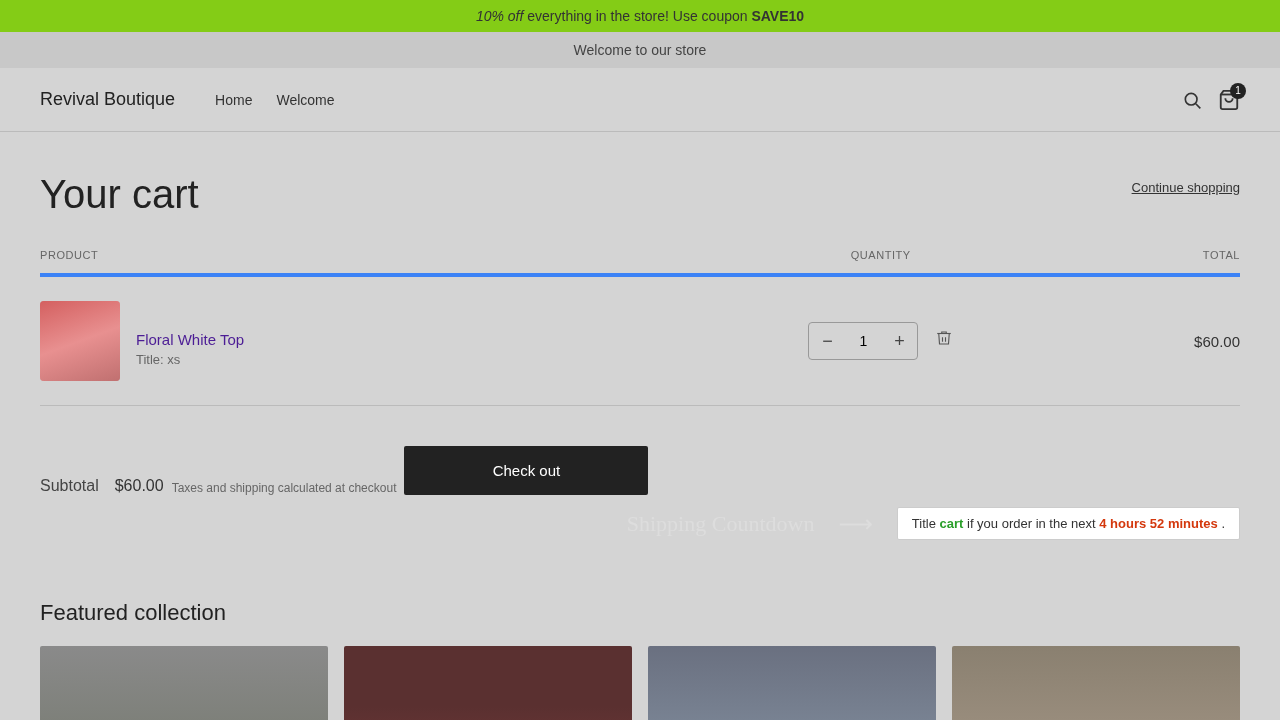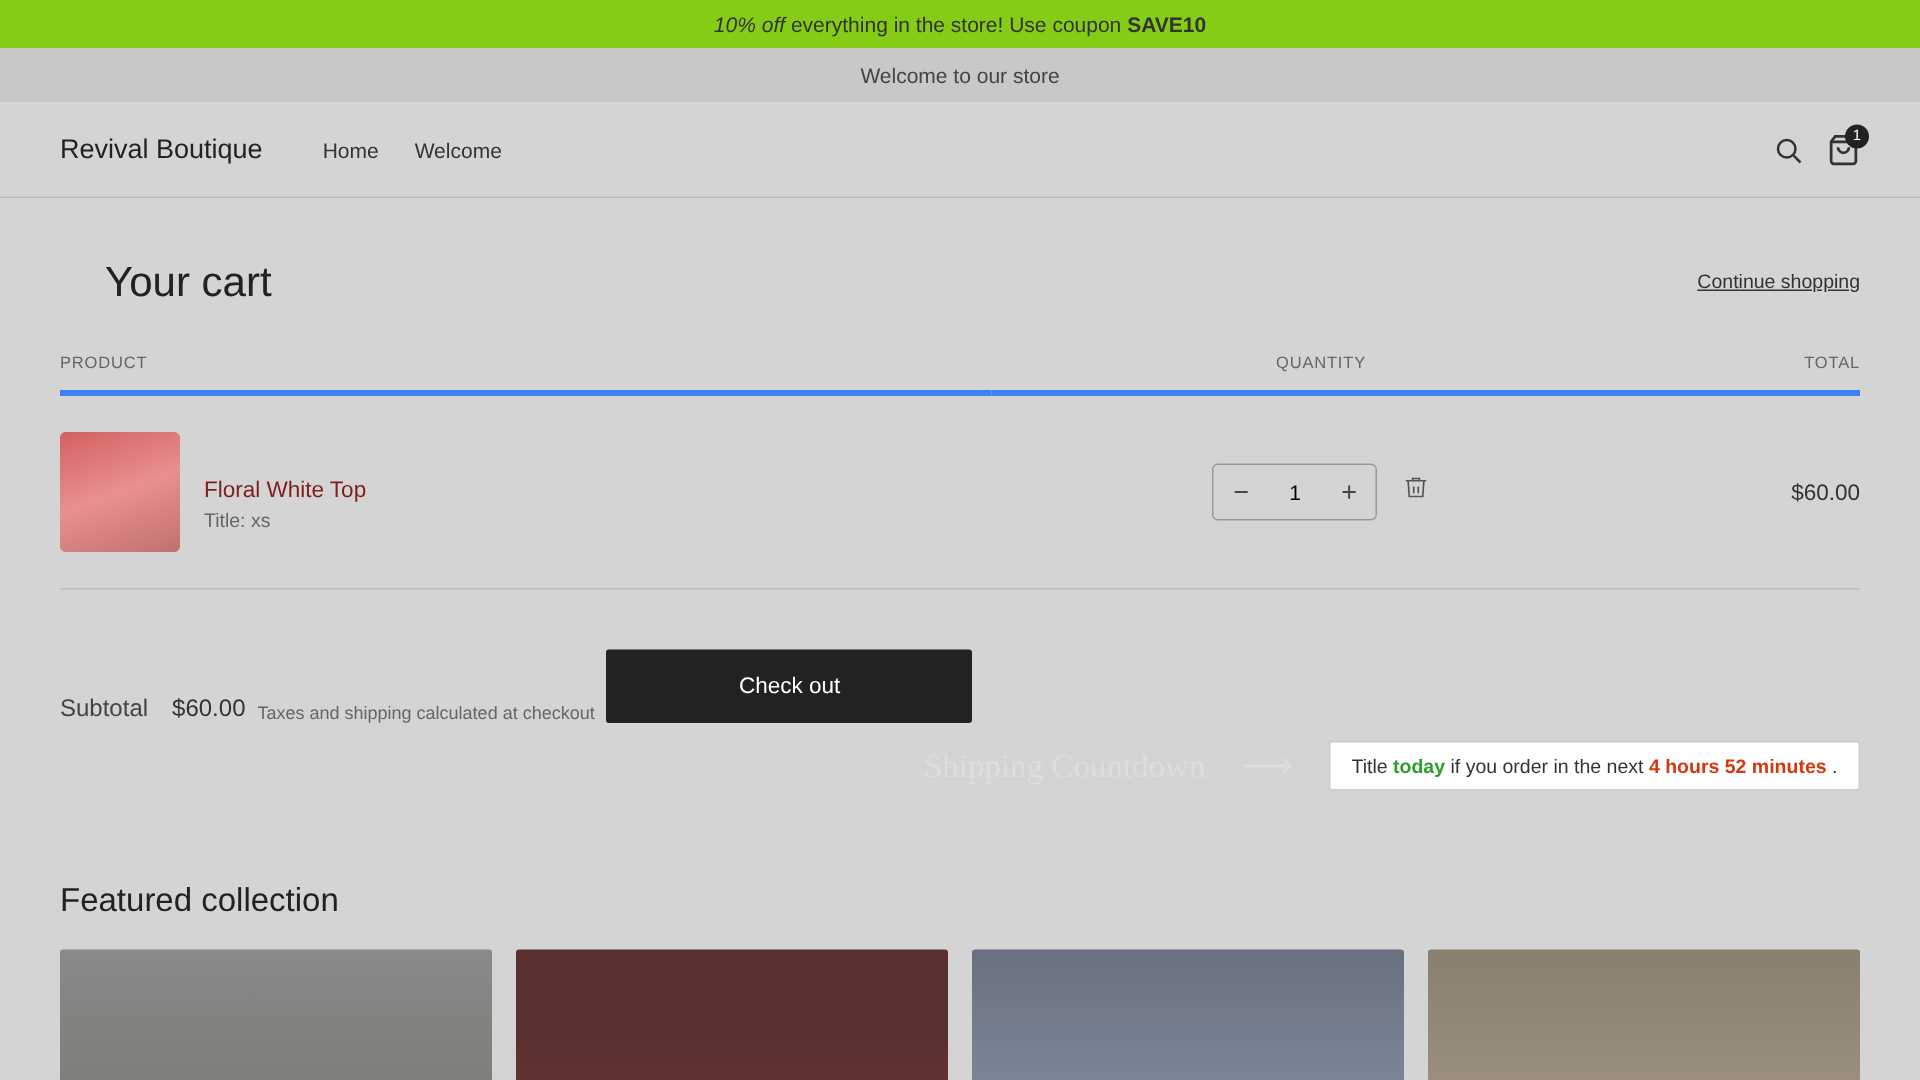--- a/index.html
+++ b/index.html
@@ -88,24 +88,23 @@
     }
 
     
     .cart-header-row {
       display: flex;
       align-items: flex-start;
       justify-content: space-between;
       margin-bottom: 24px;
     }
     .cart-title {
-      font-size: 28px;
+      font-size: 40px;
       font-weight: 400;
       color: #222;
-      margin-left: 30px;
     }
     .continue-shopping {
       font-size: 13px;
       color: #333;
       text-decoration: underline;
       cursor: pointer;
       margin-top: 8px;
     }
 
     
@@ -161,21 +160,21 @@
     
     .product-image-inner::after {
       content: '';
       position: absolute;
       inset: 0;
       background: linear-gradient(160deg, #d46060 0%, #e89090 50%, #c07070 100%);
     }
     .product-name {
       font-size: 15px;
       font-weight: 500;
-      color: #7f1d1d;
+      color: #4c1d95;
       margin-top: 16px;
     }
     .product-variant {
       font-size: 13px;
       color: #666;
       margin-top: 4px;
     }
 
     .quantity-cell { text-align: center; }
     .quantity-control {
@@ -422,21 +421,21 @@
     <div class="tax-note">Taxes and shipping calculated at checkout</div>
     <button class="checkout-btn">Check out</button>
   </div>
 
   <div class="shipping-countdown-area">
     <span class="annotation-label">Shipping Countdown</span>
     <span class="annotation-arrow">⟶</span>
     <div class="shipping-badge">
       <span>Title</span>
       <span class="ships-today"> </span>
-      <span class="ships-today">today</span>
+      <span class="ships-today">cart</span>
       <span> </span>
       <span>if you order in the next</span>
       <span> </span>
       <span class="ships-time">4 hours 52 minutes</span>
       <span>.</span>
     </div>
   </div>
 </div>
 
 <div class="featured-section">

